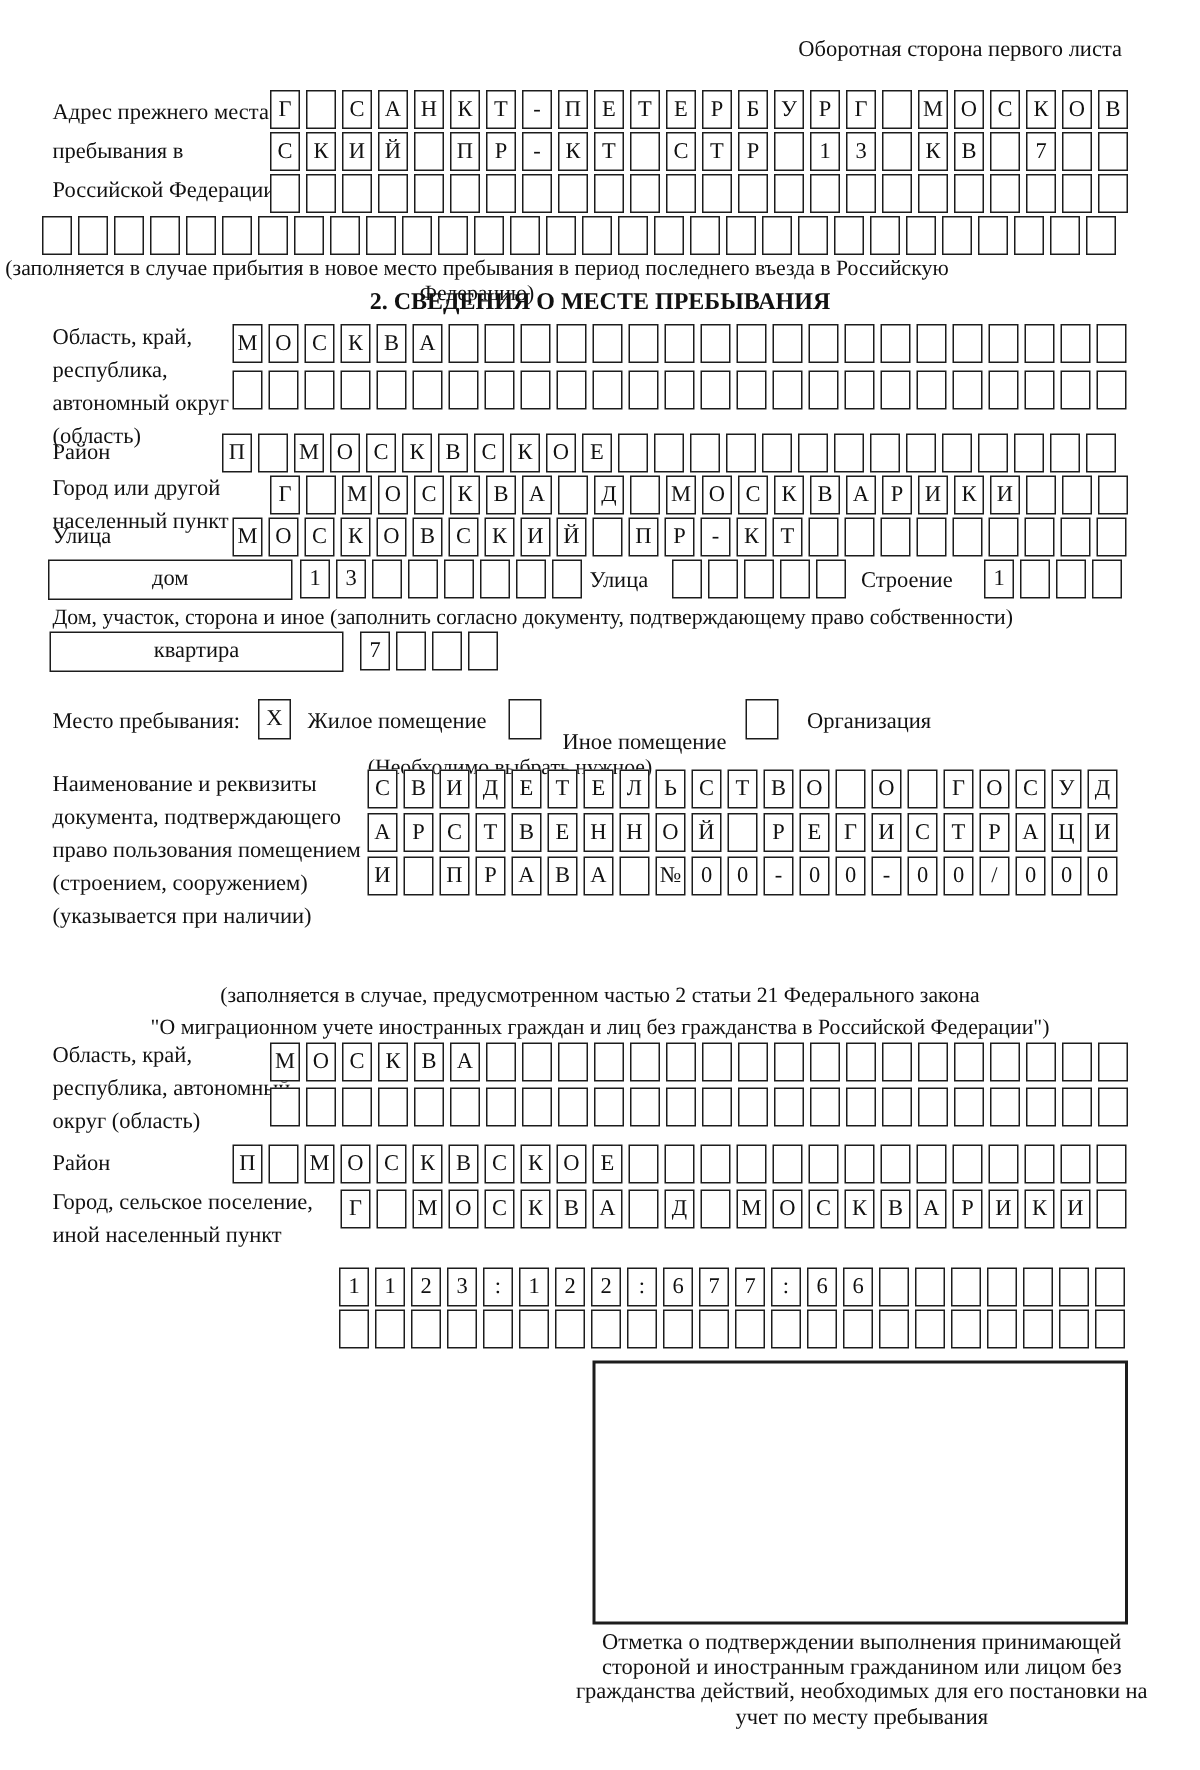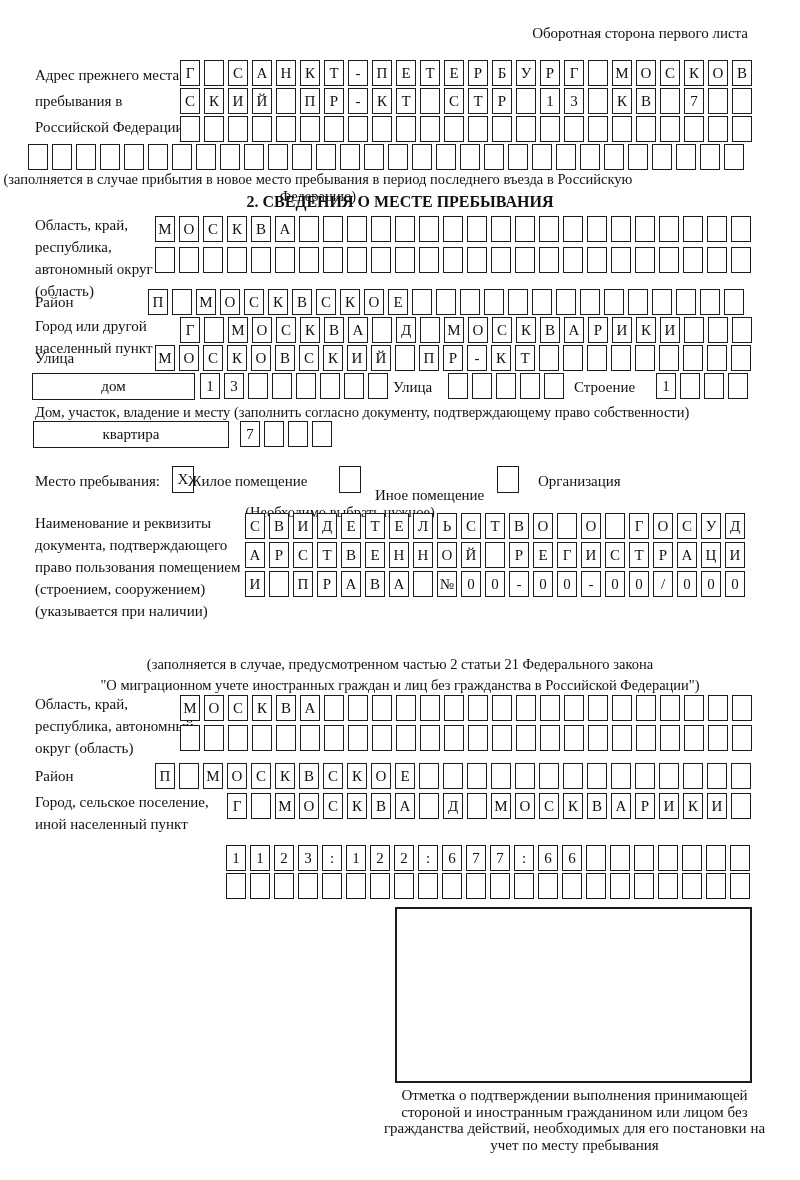--- a/index.html
+++ b/index.html
@@ -306,33 +306,33 @@
       <div class="cell"></div>
       <div class="cell"></div>
     </div>
   <div class="abs label" style="left:574px;top:376px">Строение</div>
   <div class="cellrow" style="left:656px;top:373px">
       <div class="cell">1</div>
       <div class="cell"></div>
       <div class="cell"></div>
       <div class="cell"></div>
     </div>
-  <div class="abs note" style="left:35px;top:404px;width:760px">Дом, участок, владение и месту (заполнить согласно документу, подтверждающему право собственности)</div>
+  <div class="abs note" style="left:35px;top:404px;width:760px">Дом, участок, сторона и иное (заполнить согласно документу, подтверждающему право собственности)</div>
 
   <div class="widebox" style="left:33px;top:421px;width:196px">квартира</div>
   <div class="cellrow" style="left:240px;top:421px">
       <div class="cell">7</div>
       <div class="cell"></div>
       <div class="cell"></div>
       <div class="cell"></div>
     </div>
 
   <div class="abs label" style="left:35px;top:470px">Место пребывания:</div>
   <div class="checkbox" style="left:172px;top:466px">X</div>
-  <div class="abs label" style="left:188px;top:470px">Жилое помещение</div>
+  <div class="abs label" style="left:205px;top:470px">Жилое помещение</div>
   <div class="checkbox" style="left:339px;top:466px"></div>
   <div class="abs label" style="left:375px;top:484px">Иное помещение</div>
   <div class="checkbox" style="left:497px;top:466px"></div>
   <div class="abs label" style="left:538px;top:470px">Организация</div>
   <div class="abs note center" style="left:230px;top:504px;width:220px">(Необходимо выбрать нужное)</div>
 
   <div class="abs label" style="left:35px;top:512px;width:215px">Наименование и реквизиты документа, подтверждающего право пользования помещением (строением, сооружением) (указывается при наличии)</div>
   <div class="cellrow" style="left:245px;top:513px">
       <div class="cell">С</div>
       <div class="cell">В</div>

